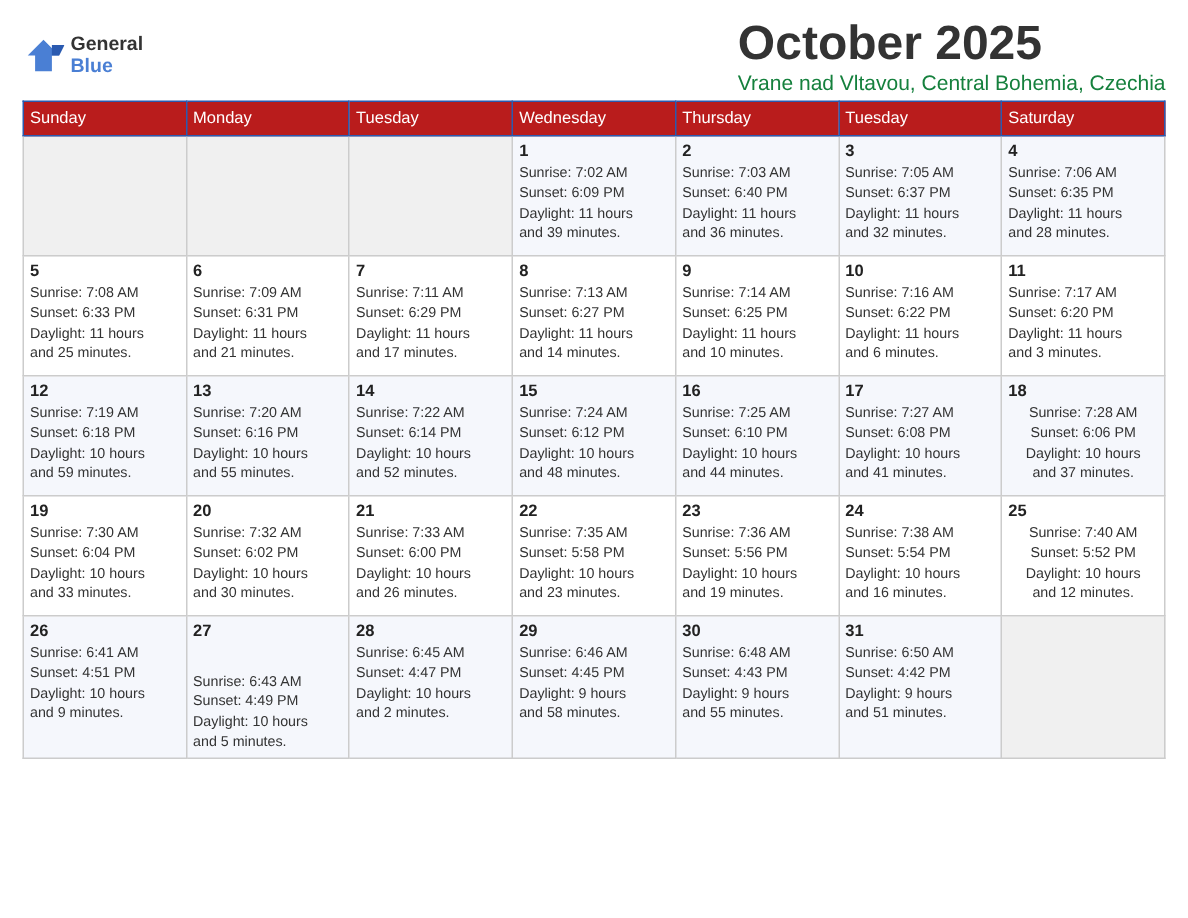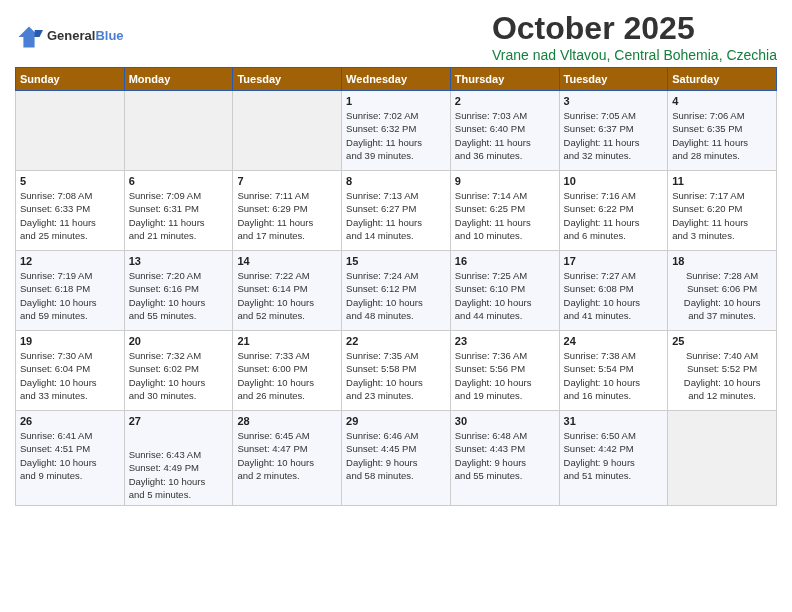--- a/index.html
+++ b/index.html
@@ -15,20 +15,21 @@
       align-items: center;
       justify-content: space-between;
       margin-bottom: 4px;
     }
     .logo {
       display: flex;
       align-items: center;
     }
     .logo-text {
       display: flex;
+      flex-direction: column;
       font-size: 13px;
       font-weight: bold;
       line-height: 1.1;
       color: #333;
     }
     .logo-text span:first-child { color: #333; }
     .logo-icon {
       width: 28px;
       height: 28px;
       margin-right: 4px;
@@ -43,26 +44,26 @@
     .location {
       font-size: 14px;
       color: #15803d;
     }
     .calendar {
       width: 100%;
       border-collapse: collapse;
       font-size: 10px;
     }
     .calendar thead th {
-      background: #a16207;
+      background: #b91c1c;
       color: #fff;
       padding: 5px 4px;
       text-align: left;
       font-size: 11px;
-      font-weight: bold;
+      font-weight: normal;
       border: 1px solid #2a5aaf;
     }
     .calendar tbody td {
       border: 1px solid #ccc;
       vertical-align: top;
       padding: 4px;
       width: calc(100% / 7);
       height: 80px;
       background: #fff;
     }
@@ -122,21 +123,21 @@
       </tr>
   </thead>
   <tbody>
   <tr>
         <td class="empty-cell"></td>
         <td class="empty-cell"></td>
         <td class="empty-cell"></td>
         <td>
           <span class="day-number">1</span>
           <div class="day-info" style="white-space: pre-line;">Sunrise: 7:02 AM
-Sunset: 6:32 PM
+Sunset: 6:09 PM
 Daylight: 11 hours
 and 39 minutes.</div>
         </td>
         <td>
           <span class="day-number">2</span>
           <div class="day-info" style="white-space: pre-line;">Sunrise: 7:03 AM
 Sunset: 6:40 PM
 Daylight: 11 hours
 and 36 minutes.</div>
         </td>

